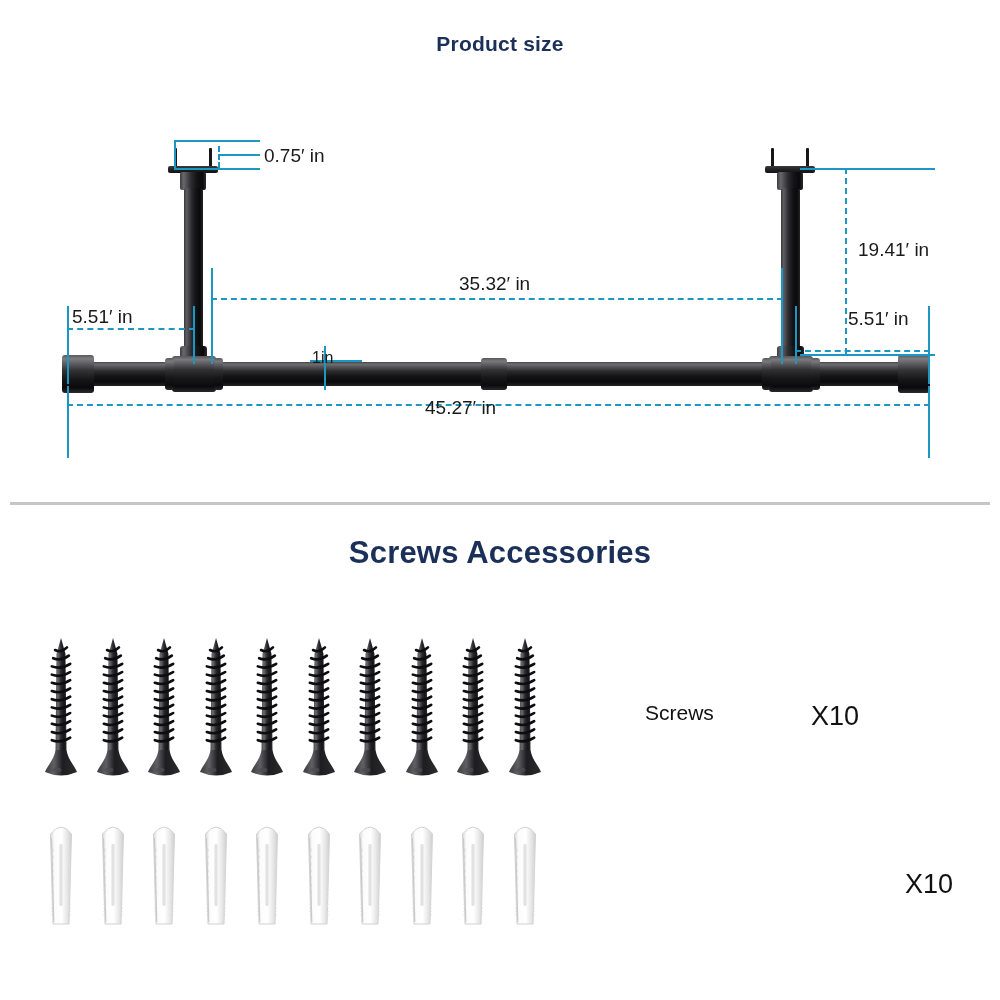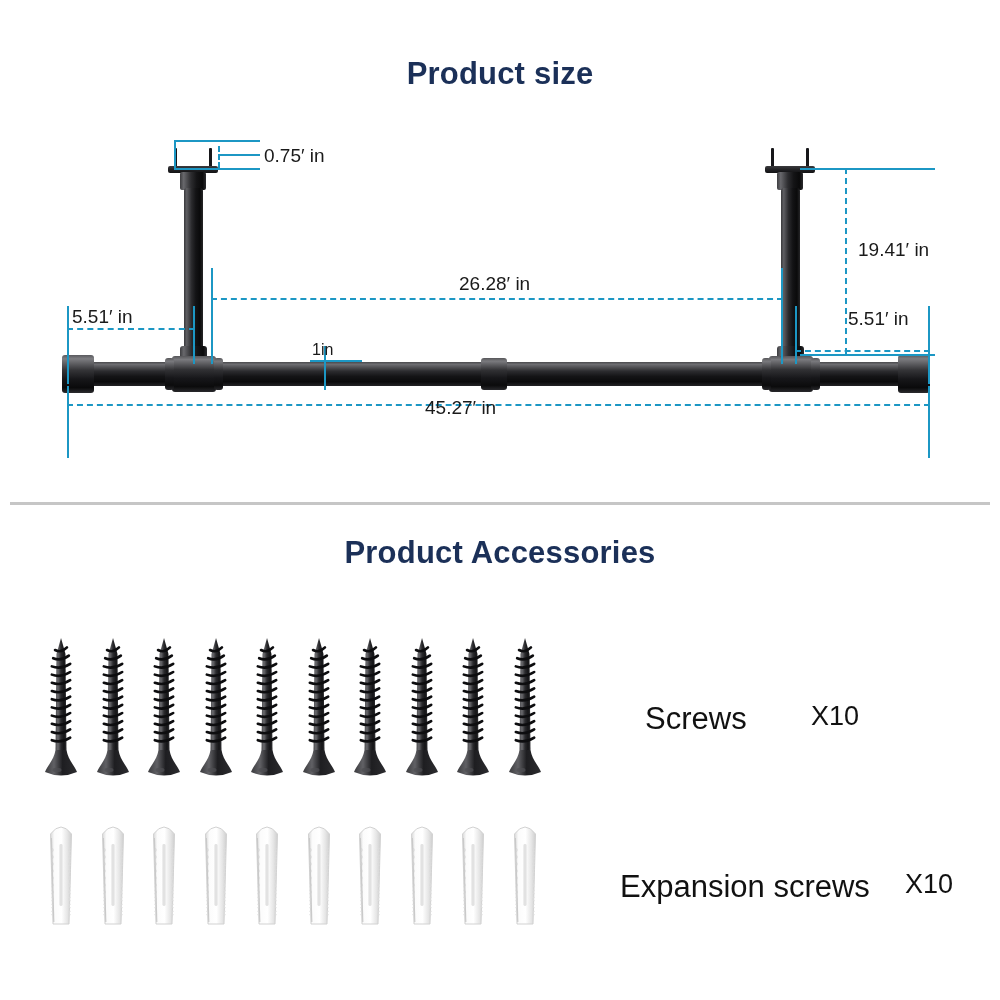--- a/index.html
+++ b/index.html
@@ -18,21 +18,21 @@
 
   
   .section-title {
     position: absolute;
     width: 100%;
     text-align: center;
     color: #1b3058;
     font-weight: bold;
     letter-spacing: 0.2px;
   }
-  #title-product-size { top: 56px; font-size: 31px; }
+  #title-product-size { top: 32px; font-size: 21px; }
   #title-product-accessories { top: 535px; font-size: 31px; }
 
   
   #divider {
     position: absolute;
     left: 10px; top: 502px;
     width: 980px; height: 3px;
     background: #c6c6c6;
   }
 
@@ -107,21 +107,21 @@
     border-radius: 3px;
     background: linear-gradient(to bottom,
       #5a5a5e 0%, #7d7d81 10%, #343437 40%,
       #161619 64%, #0a0a0b 86%, #2b2b2e 100%);
   }
 
   
   .acc-label {
     position: absolute;
     color: #111;
-    font-size: 31px;
+    font-size: 21px;
     white-space: nowrap;
   }
   .acc-qty {
     position: absolute;
     color: #111;
     font-size: 27px;
     white-space: nowrap;
   }
 
   .screw { position: absolute; width: 34px; height: 148px; }
@@ -173,58 +173,57 @@
     <div class="dim-line-v solid" style="left:174px; top:30px; height:28px;"></div>
     <div class="dim-line-v" style="left:218px; top:36px; height:22px;"></div>
     <div class="dim-line-h solid" style="left:174px; top:30px; width:86px;"></div>
     <div class="dim-line-h solid" style="left:218px; top:44px; width:42px;"></div>
     <div class="dim-line-h solid" style="left:174px; top:58px; width:86px;"></div>
     <div class="dim-label" style="left:264px; top:35px;">0.75′  in</div>
 
     <div class="dim-line-v solid" style="left:211px; top:158px; height:96px;"></div>
     <div class="dim-line-v solid" style="left:781px; top:158px; height:96px;"></div>
     <div class="dim-line-h" style="left:211px; top:188px; width:572px;"></div>
-    <div class="dim-label" style="left:459px; top:163px;">26.28′  in</div>
+    <div class="dim-label" style="left:459px; top:163px;">35.32′  in</div>
 
     <div class="dim-line-h solid" style="left:800px; top:58px; width:135px;"></div>
     <div class="dim-line-h solid" style="left:800px; top:244px; width:135px;"></div>
     <div class="dim-line-v" style="left:845px; top:58px; height:186px;"></div>
     <div class="dim-label" style="left:858px; top:129px;">19.41′  in</div>
 
     <div class="dim-line-v solid" style="left:67px; top:196px; height:78px;"></div>
     <div class="dim-line-v solid" style="left:193px; top:196px; height:58px;"></div>
     <div class="dim-line-h" style="left:67px; top:218px; width:128px;"></div>
     <div class="dim-label" style="left:72px; top:196px;">5.51′  in</div>
 
     <div class="dim-line-v solid" style="left:795px; top:196px; height:58px;"></div>
     <div class="dim-line-v solid" style="left:928px; top:196px; height:78px;"></div>
     <div class="dim-line-h" style="left:795px; top:240px; width:135px;"></div>
     <div class="dim-label" style="left:848px; top:198px;">5.51′  in</div>
 
     <div class="dim-line-v solid" style="left:324px; top:236px; height:44px;"></div>
     <div class="dim-line-h solid" style="left:310px; top:250px; width:52px;"></div>
-    <div class="dim-label small" style="left:312px; top:231px;">1in</div>
+    <div class="dim-label small" style="left:312px; top:239px;">1in</div>
 
     <div class="dim-line-v solid" style="left:67px; top:276px; height:72px;"></div>
     <div class="dim-line-v solid" style="left:928px; top:276px; height:72px;"></div>
     <div class="dim-line-h" style="left:67px; top:294px; width:863px;"></div>
     <div class="dim-label" style="left:425px; top:287px;">45.27′  in</div>
 
   </div>
 
   <div id="divider"></div>
 
-  <div class="section-title" id="title-product-accessories">Product Accessories</div>
+  <div class="section-title" id="title-product-accessories">Screws Accessories</div>
 
   <div id="screw-row" style="position:absolute; left:0; top:0; width:1000px; height:1000px; pointer-events:none;"></div>
 
   <div class="acc-label" style="left:645px; top:701px;">Screws</div>
   <div class="acc-qty" style="left:811px; top:701px;">X10</div>
 
-  <div class="acc-label" style="left:620px; top:869px;">Expansion screws</div>
   <div class="acc-qty" style="left:905px; top:869px;">X10</div>
 
 <div class="screw" style="left: 44px; top: 632px;"><svg viewBox="0 0 34 148" width="34" height="148">
         <defs>
           <linearGradient id="sg" x1="0" y1="0" x2="1" y2="0">
             <stop offset="0%" stop-color="#4b4b4e"></stop>
             <stop offset="22%" stop-color="#6a6a6e"></stop>
             <stop offset="50%" stop-color="#2a2a2d"></stop>
             <stop offset="78%" stop-color="#141416"></stop>
             <stop offset="100%" stop-color="#303033"></stop>

